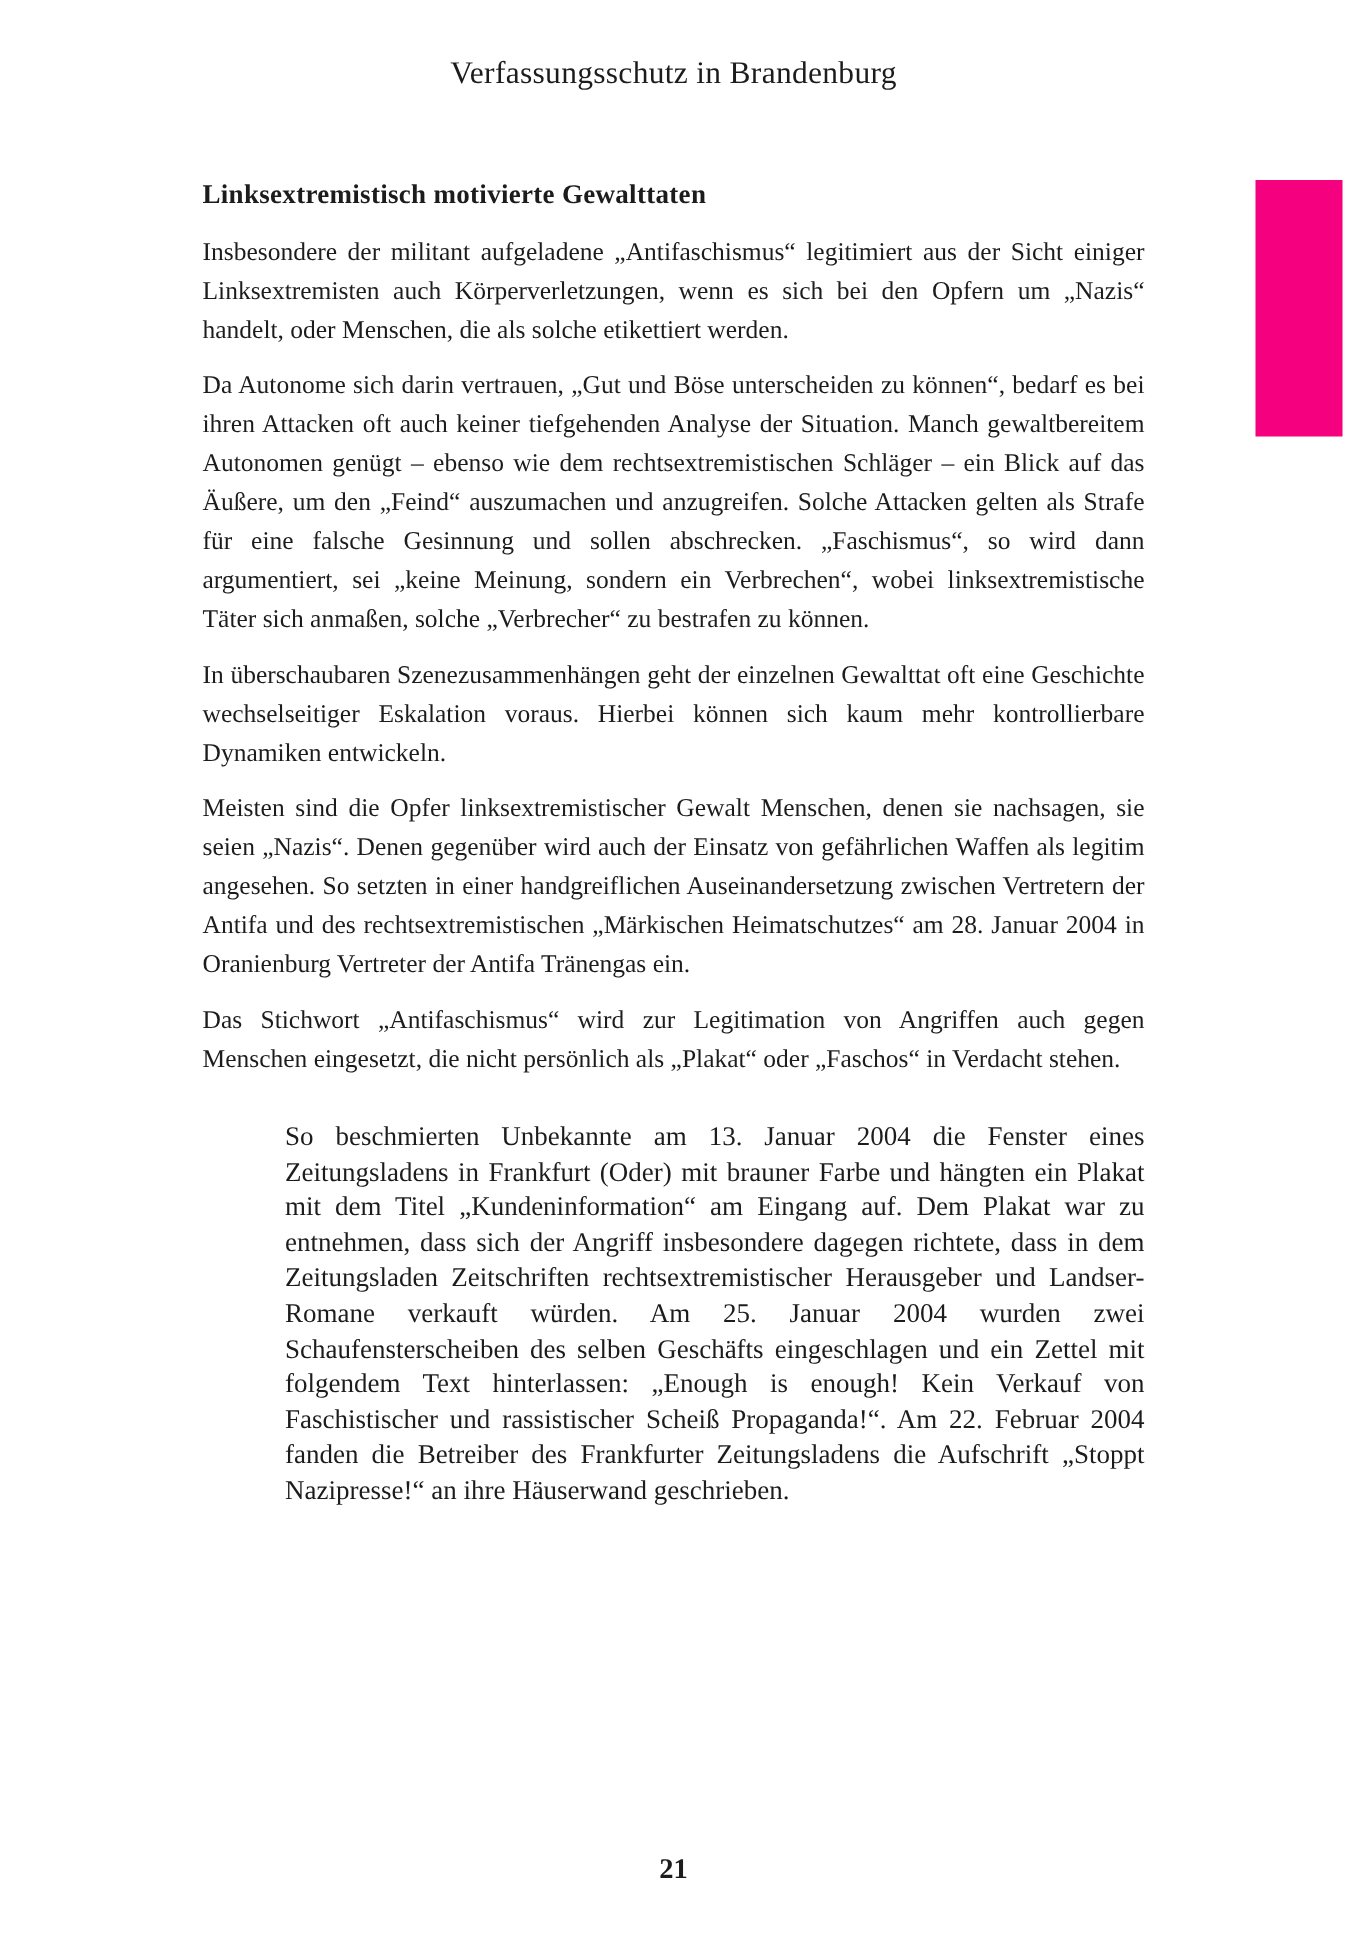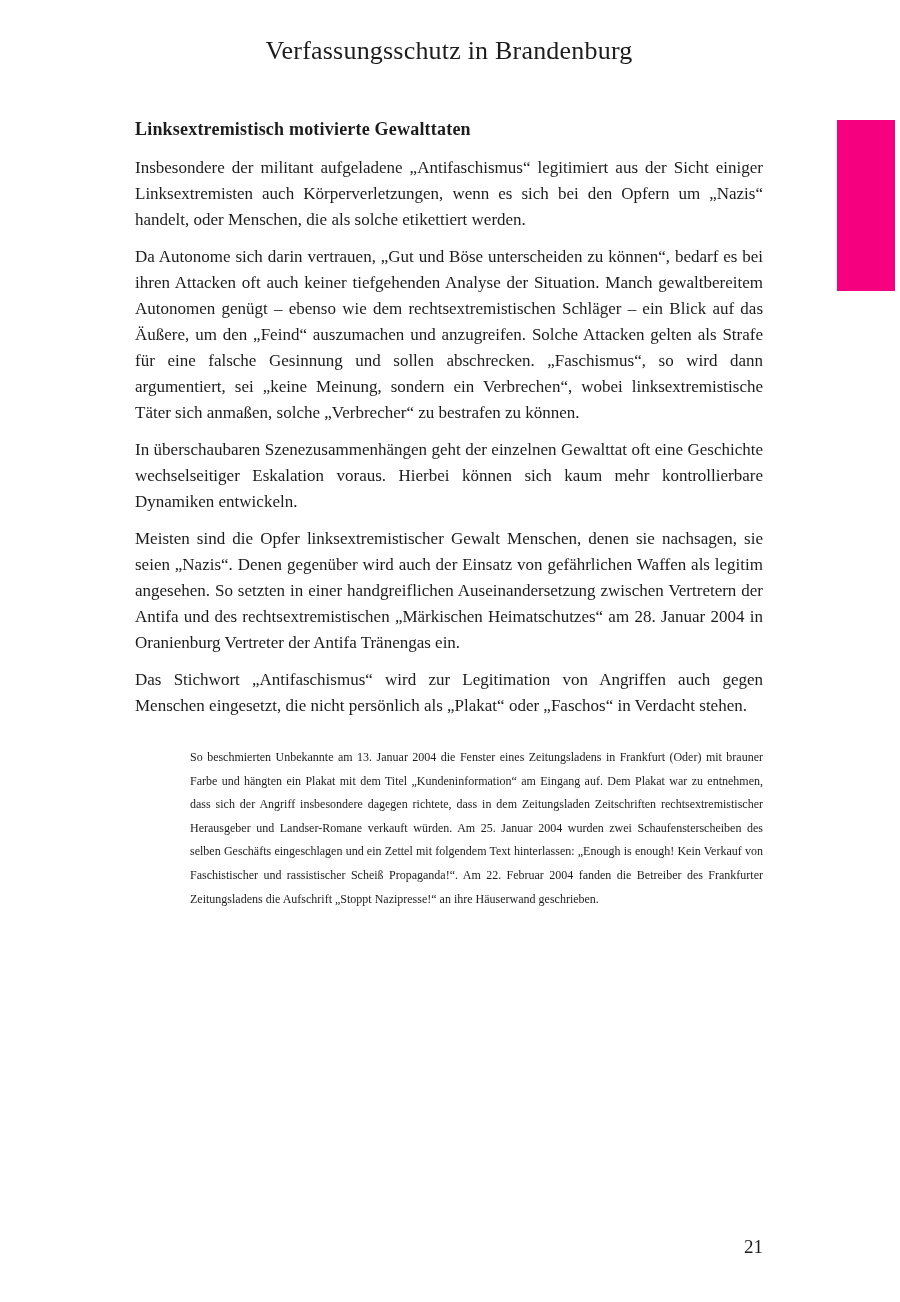--- a/index.html
+++ b/index.html
@@ -20,21 +20,21 @@
     height: 1302px;
     background: #ffffff;
     overflow: hidden;
   }
   .running-header {
     position: absolute;
     top: 36px;
     left: 135px;
     width: 628px;
     text-align: center;
-    font-size: 26px;
+    font-size: 21px;
     letter-spacing: 0.2px;
   }
   .color-tab {
     position: absolute;
     top: 120px;
     right: 5px;
     width: 58px;
     height: 171px;
     background: #F5017F; 
   }
@@ -51,31 +51,32 @@
     letter-spacing: 0.2px;
   }
   .body-para {
     margin: 0 0 11px 0;
     font-size: 17px;
     line-height: 26px;
     text-align: justify;
   }
   .case-blockquote {
     margin: 27px 0 0 55px;
-    font-size: 12px;
+    font-size: 18px;
     line-height: 23.6px;
     text-align: justify;
   }
   .page-number {
     position: absolute;
     bottom: 44px;
     left: 135px;
     width: 628px;
-    text-align: right;
+    text-align: center;
     font-size: 19px;
+    font-weight: bold;
   }
 </style>
 </head>
 <body>
 
 <div class="page">
 
   <div class="running-header">Verfassungsschutz in Brandenburg</div>
 
   <div class="color-tab" style="background: rgb(245, 1, 127);"></div>

